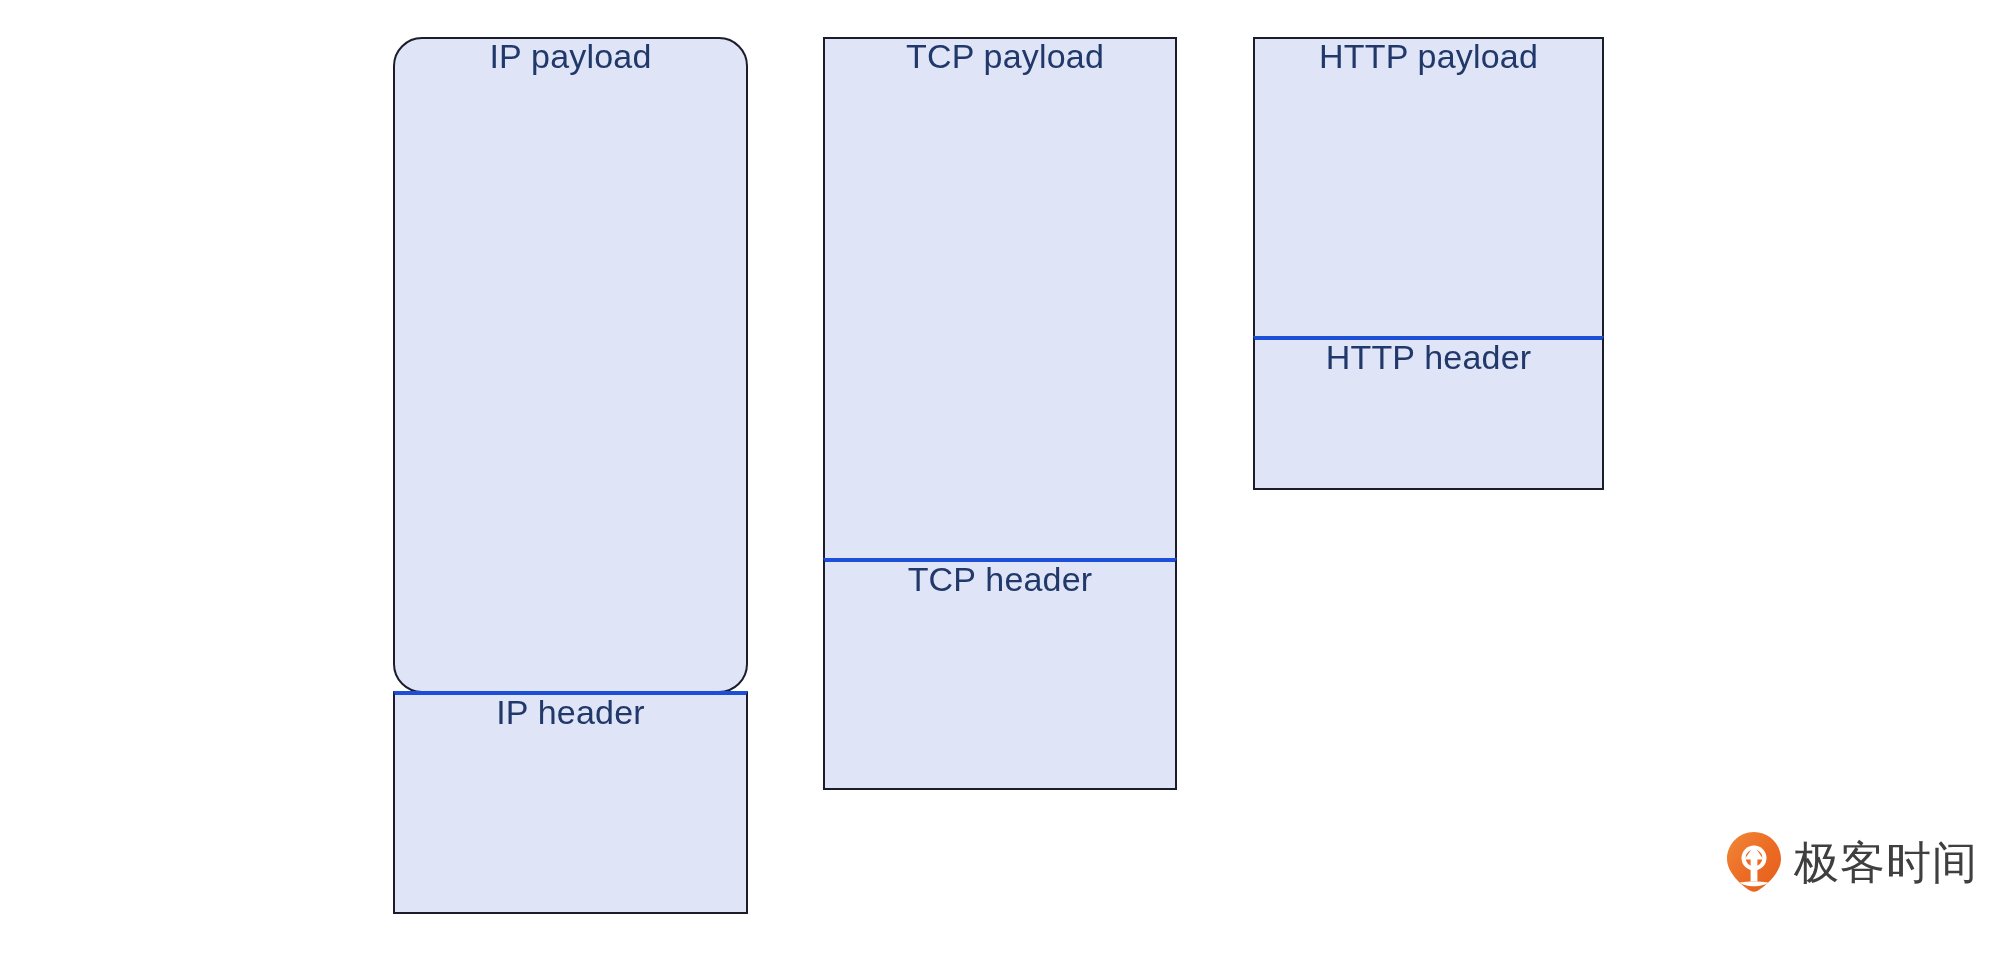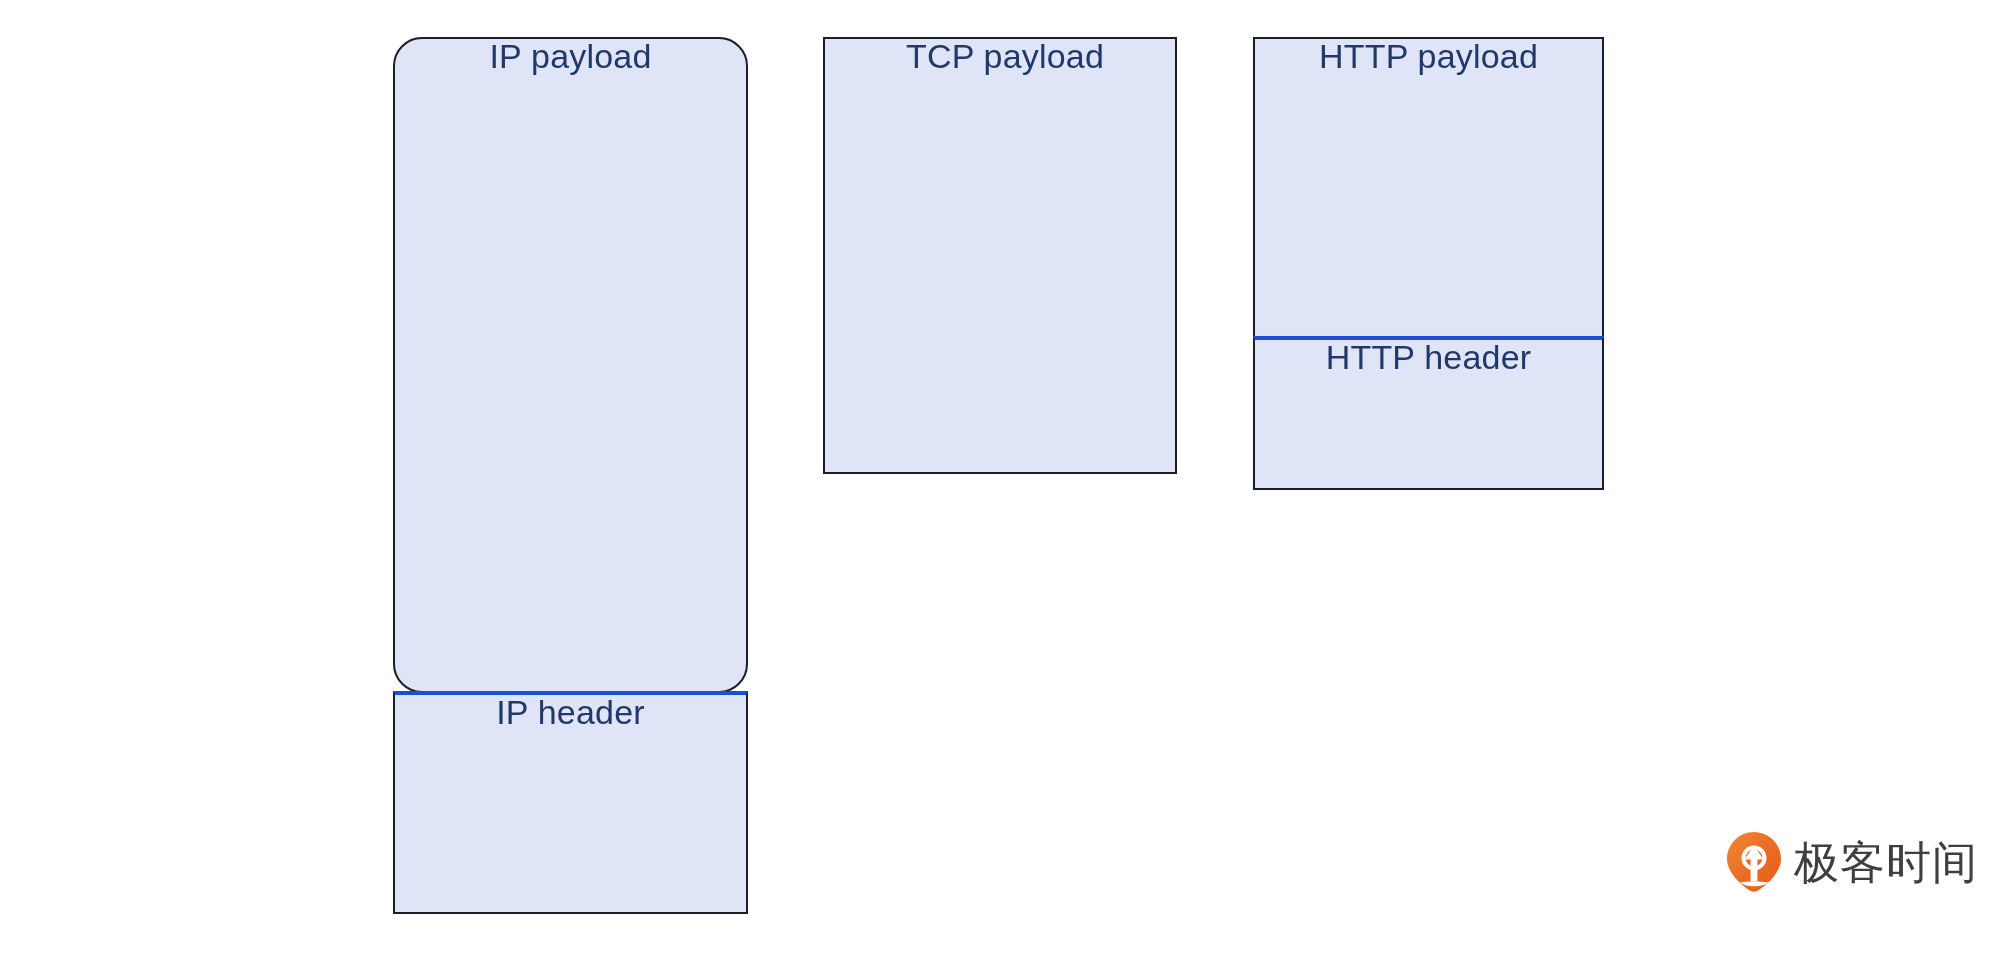--- a/index.html
+++ b/index.html
@@ -54,21 +54,21 @@
   }
 
   
   #stack-ip      { left: 393px;  top: 37px; width: 355px; }
   #stack-tcp     { left: 823px;  top: 37px; width: 354px; }
   #stack-http    { left: 1253px; top: 37px; width: 351px; }
 
   #segment-ip-payload    { height: 656px; border-radius: 29px; }
   #segment-ip-header     { height: 223px; }
 
-  #segment-tcp-payload   { height: 437px; padding-left: 10px; }
+  #segment-tcp-payload   { height: 523px; padding-left: 10px; }
   #segment-tcp-header    { height: 232px; }
 
   #segment-http-payload  { height: 301px; }
   #segment-http-header   { height: 154px; }
 
   
   #watermark {
     position: absolute;
     left: 1727px;
     top: 832px;
@@ -103,20 +103,23 @@
     </div>
     <div class="segment" id="segment-ip-header">
       <span class="segment-label">IP header</span>
     </div>
   </div>
 
   <div class="stack" id="stack-tcp">
     <div class="segment" id="segment-tcp-payload">
       <span class="segment-label">TCP payload</span>
     </div>
+    <div class="segment" id="segment-tcp-header">
+      <span class="segment-label">TCP header</span>
+    </div>
   </div>
 
   <div class="stack" id="stack-http">
     <div class="segment" id="segment-http-payload">
       <span class="segment-label">HTTP payload</span>
     </div>
     <div class="segment" id="segment-http-header">
       <span class="segment-label">HTTP header</span>
     </div>
   </div>

